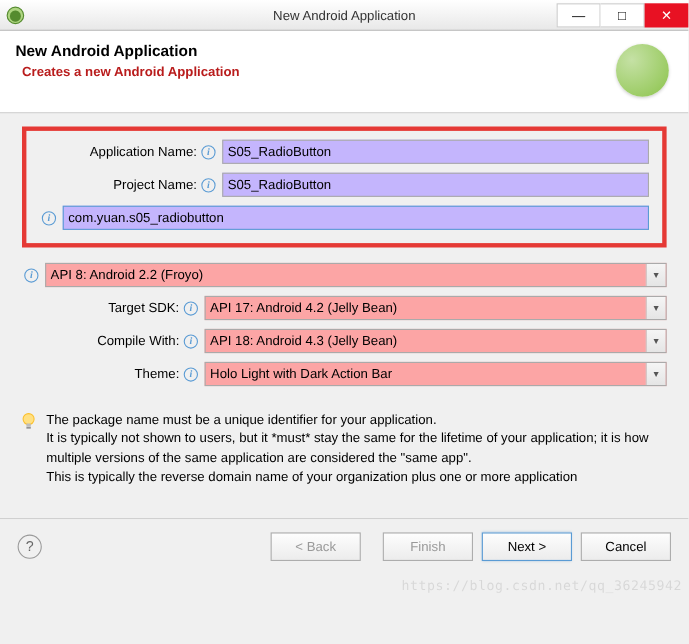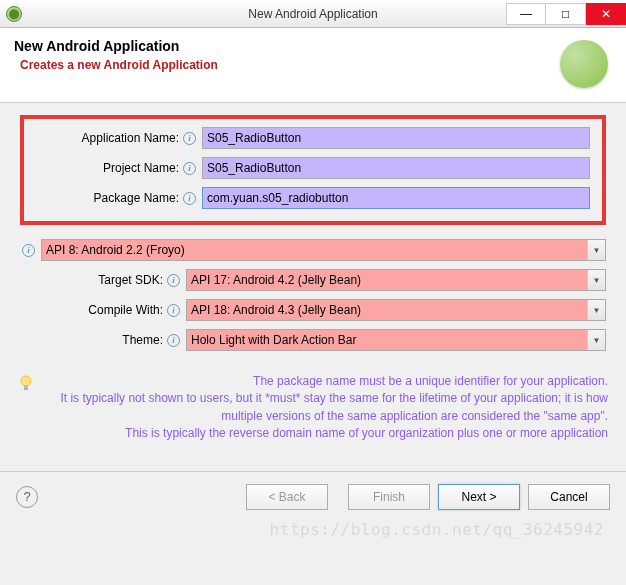--- a/index.html
+++ b/index.html
@@ -22,29 +22,29 @@
     .form-row { display: flex; align-items: center; margin-bottom: 8px; }
     .form-label { width: 145px; text-align: right; color: #000; padding-right: 2px; }
     .info-icon { width: 13px; height: 13px; border-radius: 50%; border: 1px solid #5a9bd4; color: #5a9bd4; font-size: 9px; display: inline-flex; align-items: center; justify-content: center; margin-left: 2px; margin-right: 6px; font-style: italic; font-weight: bold; font-family: serif; }
     .text-input { flex: 1; height: 22px; border: 1px solid #aaa; padding: 2px 4px; font-family: inherit; font-size: 12px; background: #c4b5fd; }
     .text-input.focused { border: 1px solid #5a9bd4; outline: none; }
     .select-wrap { flex: 1; position: relative; }
     .select { width: 100%; height: 22px; border: 1px solid #aaa; padding: 2px 4px; font-family: inherit; font-size: 12px; background: #fca5a5; appearance: none; -webkit-appearance: none; padding-right: 20px; }
     .select-arrow { position: absolute; right: 1px; top: 1px; width: 18px; height: 20px; background: linear-gradient(to bottom, #f5f5f5, #e5e5e5); border-left: 1px solid #ccc; display: flex; align-items: center; justify-content: center; font-size: 8px; color: #555; pointer-events: none; }
     .hint-area { display: flex; padding: 8px 18px 12px 18px; align-items: flex-start; }
     .bulb-icon { width: 16px; height: 16px; margin-right: 8px; margin-top: 2px; flex-shrink: 0; }
-    .hint-text { color: #8b5cf6; line-height: 1.45; text-align: right; }
+    .hint-text { color: #000000; line-height: 1.45; }
     .separator { height: 1px; background: #ccc; margin: 16px 0 0 0; }
     .button-bar { display: flex; align-items: center; padding: 12px 16px; background: #f0f0f0; }
     .help-icon { width: 22px; height: 22px; border: 1px solid #999; border-radius: 50%; display: flex; align-items: center; justify-content: center; color: #666; font-size: 13px; }
     .button-spacer { flex: 1; }
     .btn { min-width: 82px; height: 26px; margin-left: 8px; background: linear-gradient(to bottom, #fdfdfd, #ececec); border: 1px solid #adadad; color: #000; font-family: inherit; font-size: 12px; cursor: pointer; }
     .btn.primary { border: 1px solid #5a9bd4; box-shadow: 0 0 2px rgba(90,155,212,0.5); }
     .btn:disabled { color: #999; margin-left: 20px; }
-    .watermark { position: absolute; bottom: 46px; right: 22px; color: rgba(0,0,0,0.10); font-size: 16px; font-family: monospace; letter-spacing: 0.5px; pointer-events: none; }
+    .watermark { position: absolute; bottom: 46px; right: 6px; color: rgba(0,0,0,0.10); font-size: 12px; font-family: monospace; letter-spacing: 0.5px; pointer-events: none; }
   </style>
 </head>
 <body>
 
 <div class="titlebar">
   <div class="titlebar-icon">⬤</div>
   <div class="titlebar-title">New Android Application</div>
   <div class="win-buttons">
     <div class="win-btn min">—</div>
     <div class="win-btn max">□</div>
@@ -67,21 +67,20 @@
       <span class="form-label">Application Name:</span>
       <span class="info-icon">i</span>
       <input class="text-input" type="text" value="S05_RadioButton" style="">
     </div>
     <div class="form-row">
       <span class="form-label">Project Name:</span>
       <span class="info-icon">i</span>
       <input class="text-input" type="text" value="S05_RadioButton" style="">
     </div>
     <div class="form-row" style="margin-bottom:0;">
-      <span class="form-label">Package Name:</span>
       <span class="info-icon">i</span>
       <input class="text-input focused" type="text" value="com.yuan.s05_radiobutton" style="">
     </div>
   </div>
 
   <div class="form-row">
     <span class="info-icon">i</span>
     <div class="select-wrap">
       <input class="select" readonly="" value="API 8: Android 2.2 (Froyo)" style="">
       <div class="select-arrow">▼</div>

